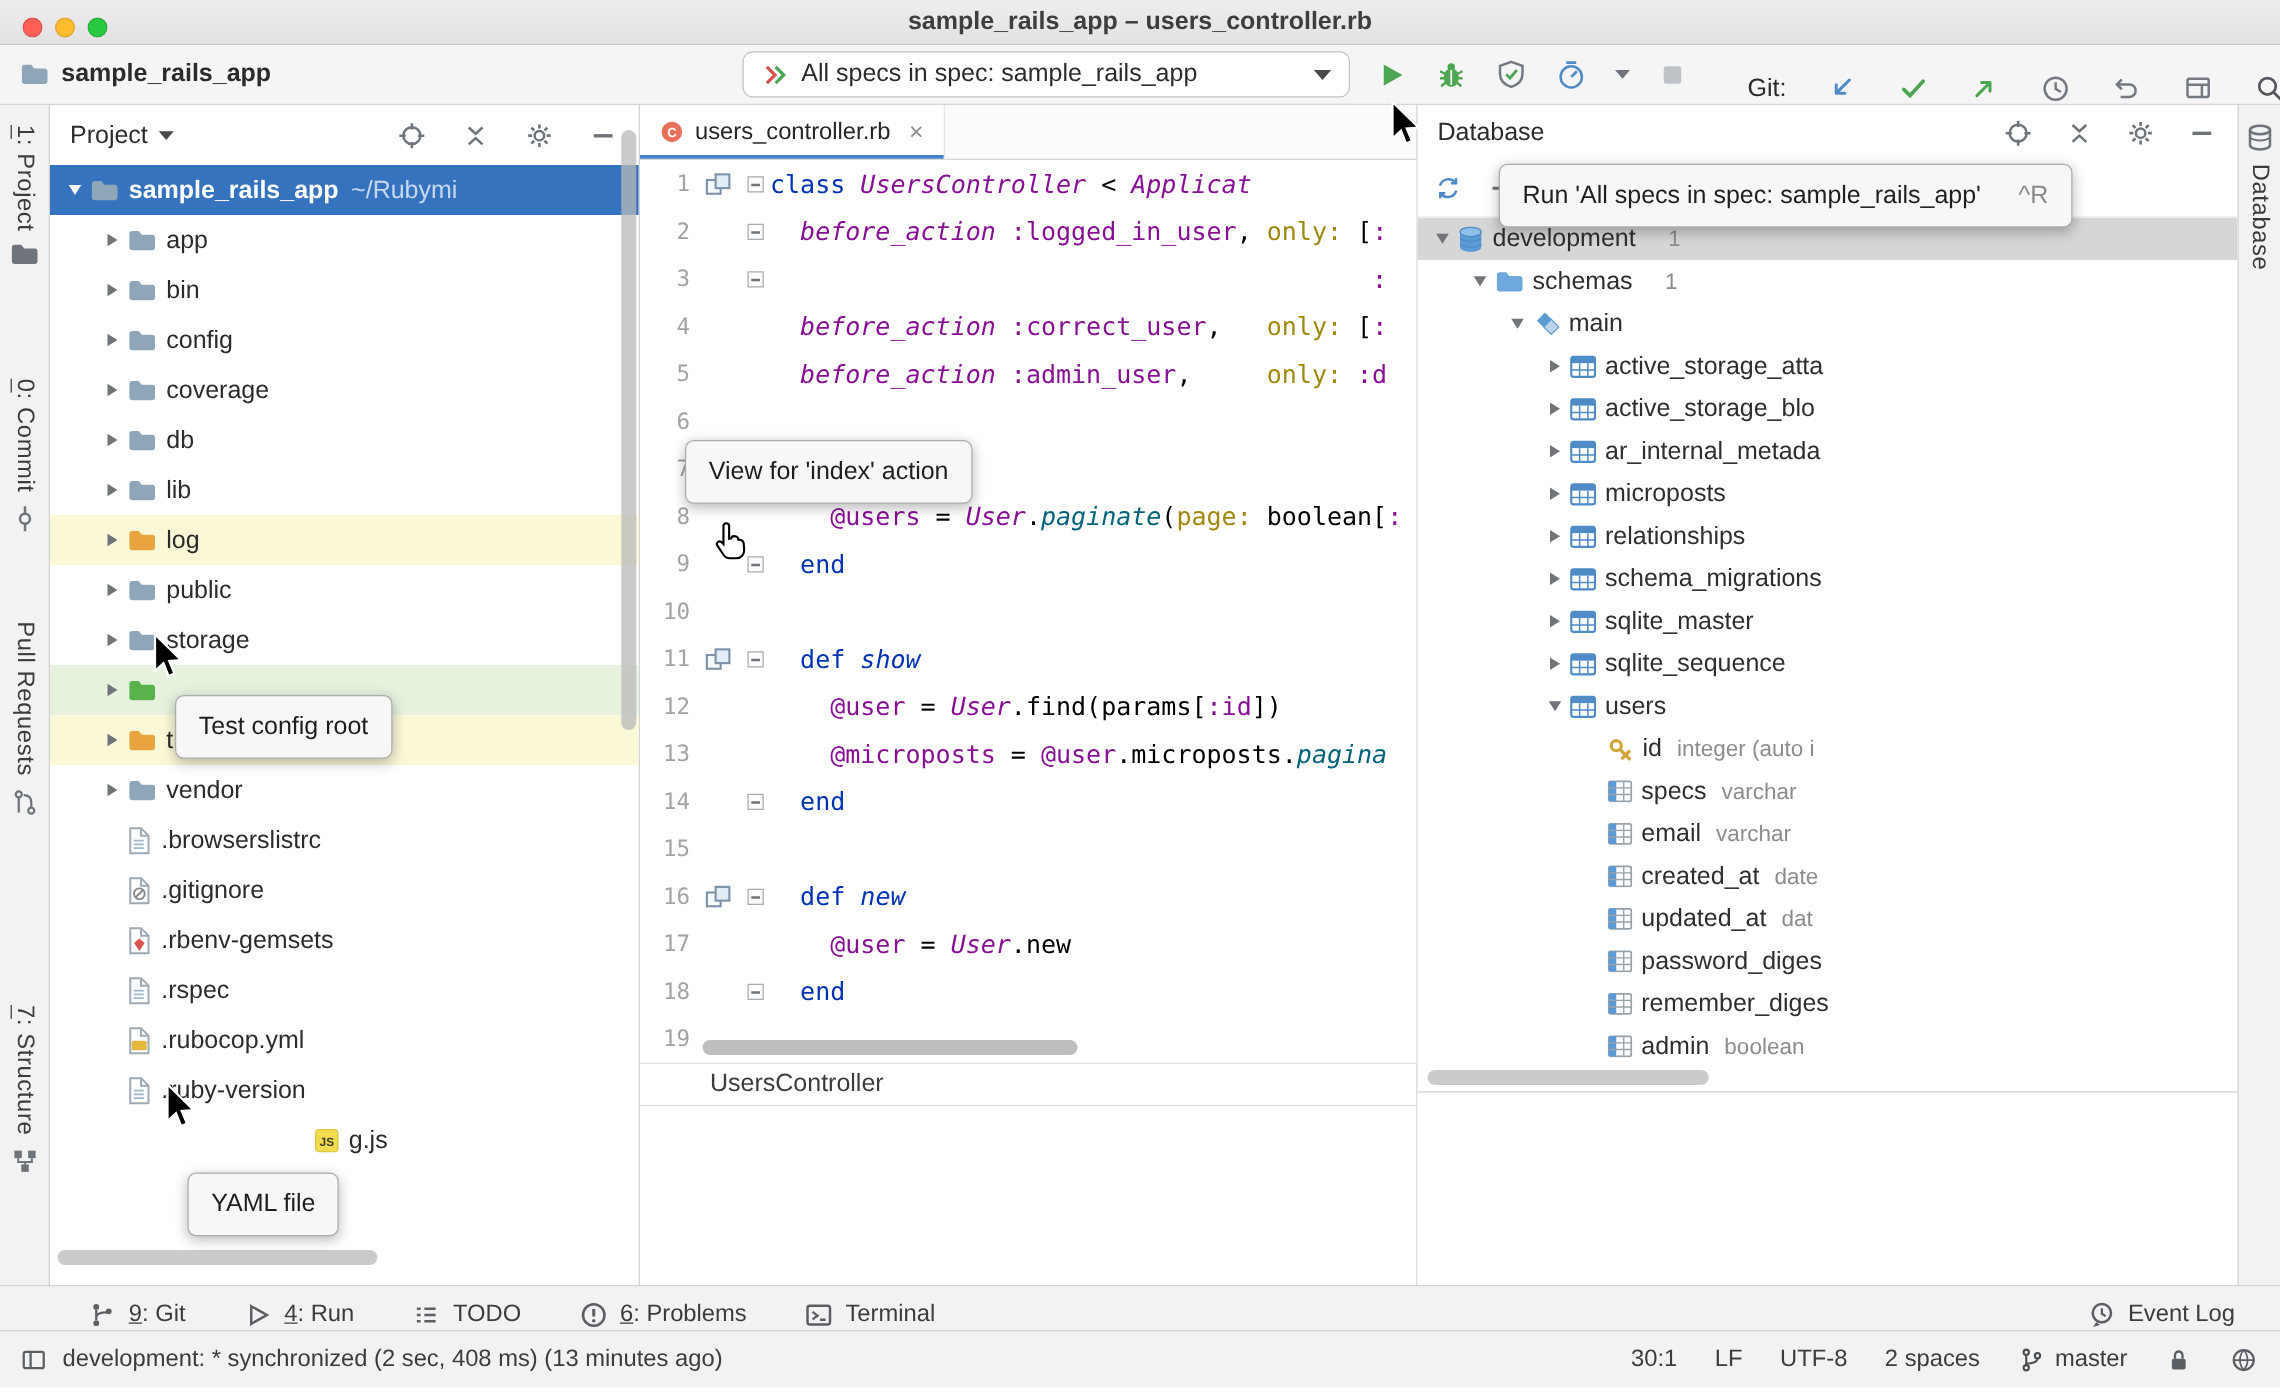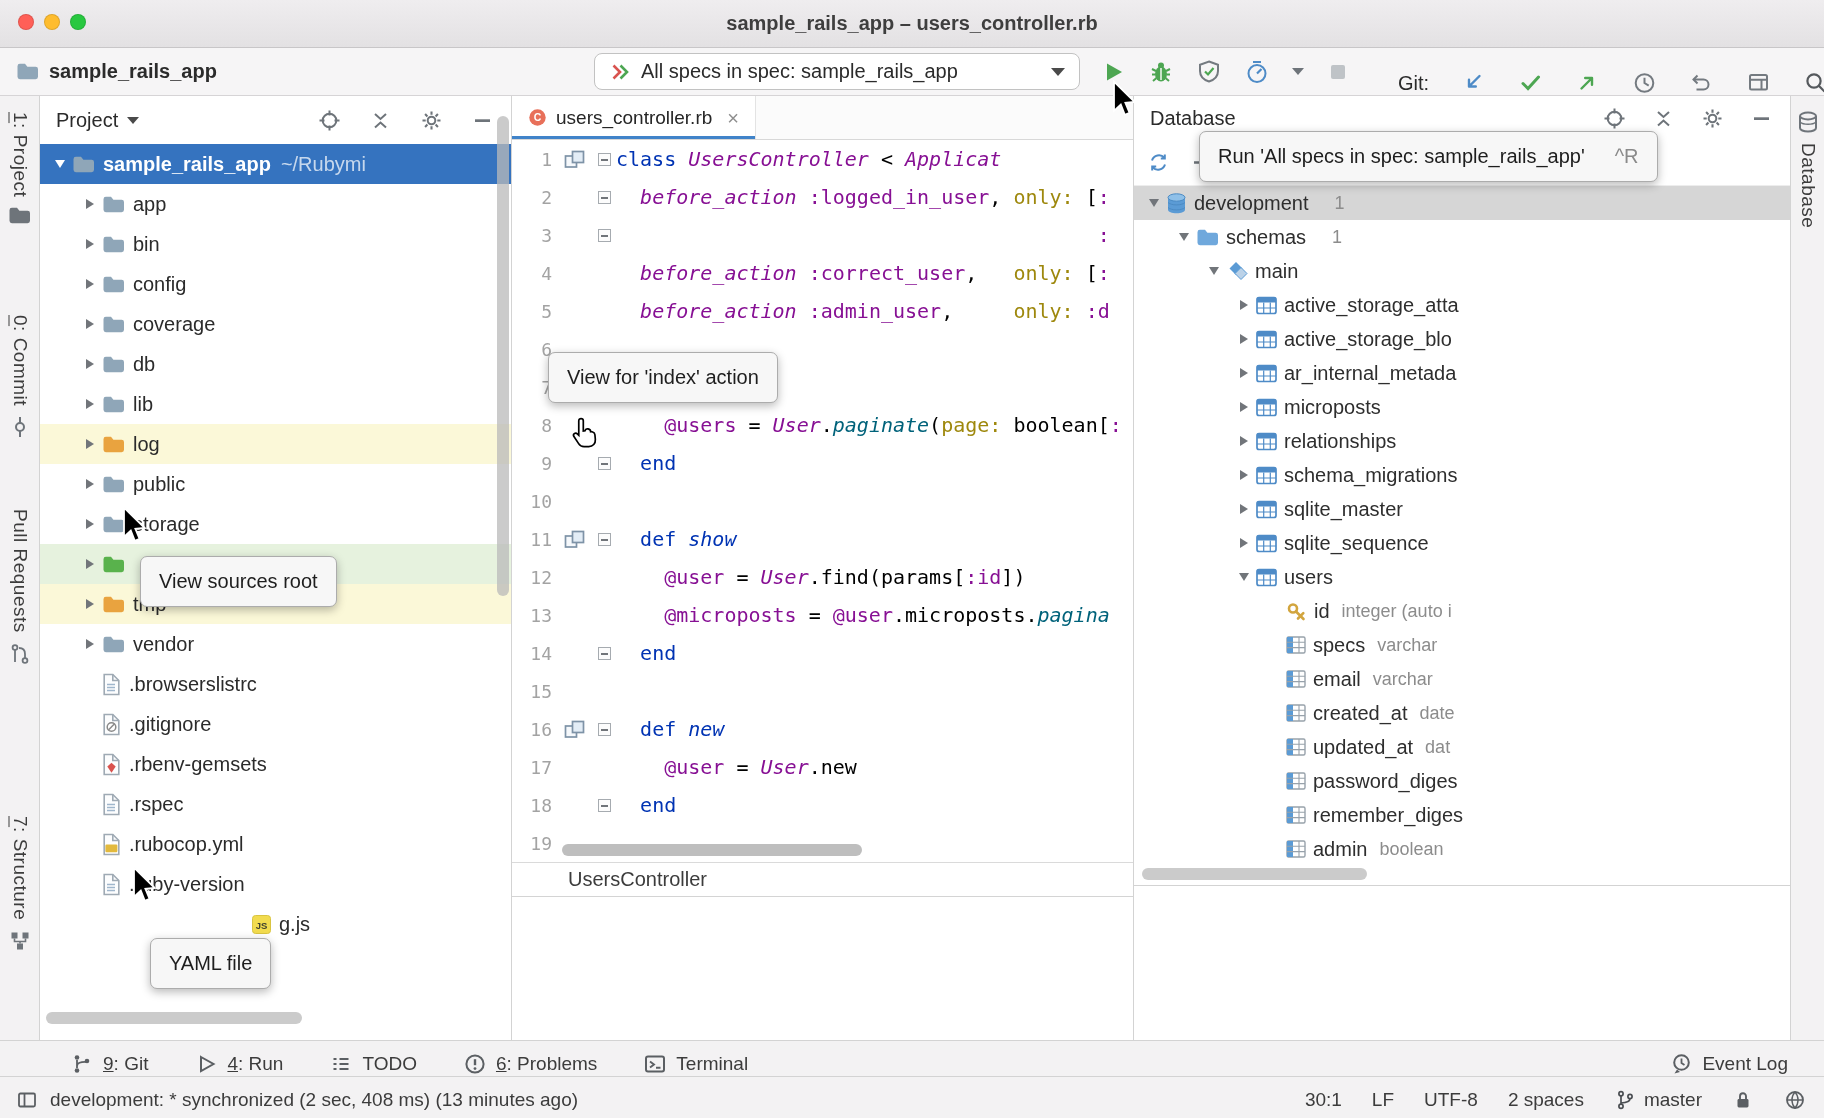--- a/index.html
+++ b/index.html
@@ -1,21 +1,21 @@
 <!DOCTYPE html>
 <html><head>
 <meta charset="utf-8">
 <style>
   *{box-sizing:border-box;margin:0;padding:0}
   html,body{width:1824px;height:1118px;overflow:hidden}
   body{font-family:"Liberation Sans",sans-serif;background:#fff}
   .window{position:relative;width:1824px;height:1118px;overflow:hidden;background:#fff}
 
   
-  .titlebar{height:48px;background:linear-gradient(#EFEDEF,#E3E1E3);border-bottom:1px solid #C8C6C8;display:flex;align-items:center;position:relative}
+  .titlebar{height:36px;background:linear-gradient(#EFEDEF,#E3E1E3);border-bottom:1px solid #C8C6C8;display:flex;align-items:center;position:relative}
   .lights{position:absolute;left:18px;top:14px;display:flex;gap:10px}
   .light{width:16px;height:16px;border-radius:50%;border:1px solid rgba(0,0,0,.12)}
   .l-close{background:#FF5F57}.l-min{background:#FEBC2E}.l-zoom{background:#28C840}
   .wtitle{flex:1;text-align:center;font-size:20px;font-weight:bold;color:#3E3E3E}
 
   
   .toolbar{height:48px;background:#F6F5F6;border-bottom:1px solid #D6D4D6;position:relative}
   .tb-name{position:absolute;left:16px;top:0;height:47px;display:flex;align-items:center;gap:10px;font-size:20px;font-weight:bold;color:#2B2B2B}
   .combo{position:absolute;left:594px;top:5px;width:486px;height:37px;background:#fff;border:1px solid #C2C2C2;border-radius:8px;display:flex;align-items:center;gap:10px;padding:0 14px;font-size:20px;color:#2B2B2B;white-space:nowrap;overflow:hidden}
   .combo .caret{margin-left:auto}
@@ -1145,21 +1145,21 @@
   </div>
 
   <div class="tip run-tip">
     <span>Run 'All specs in spec: sample_rails_app'</span>
     <span class="sc">^R</span>
   </div>
   <div class="tip view-tip">
     <span>View for 'index' action</span>
   </div>
   <div class="tip test-tip">
-    <span>View sources root</span>
+    <span>Test config root</span>
   </div>
   <div class="tip yaml-tip">
     <span>YAML file</span>
   </div>
 
   <span class="cursor cur-run"><svg width="26" height="38" viewBox="0 0 13 19">
         <path d="M1 0.8 v14.6 l3.4-3.1 2 5.1 2.4-1 -2.1-5 4.7-.4 Z" fill="#000" stroke="#fff" stroke-width="0.9"></path>
       </svg></span>
   <span class="cursor cur-spec"><svg width="26" height="38" viewBox="0 0 13 19">
         <path d="M1 0.8 v14.6 l3.4-3.1 2 5.1 2.4-1 -2.1-5 4.7-.4 Z" fill="#000" stroke="#fff" stroke-width="0.9"></path>

